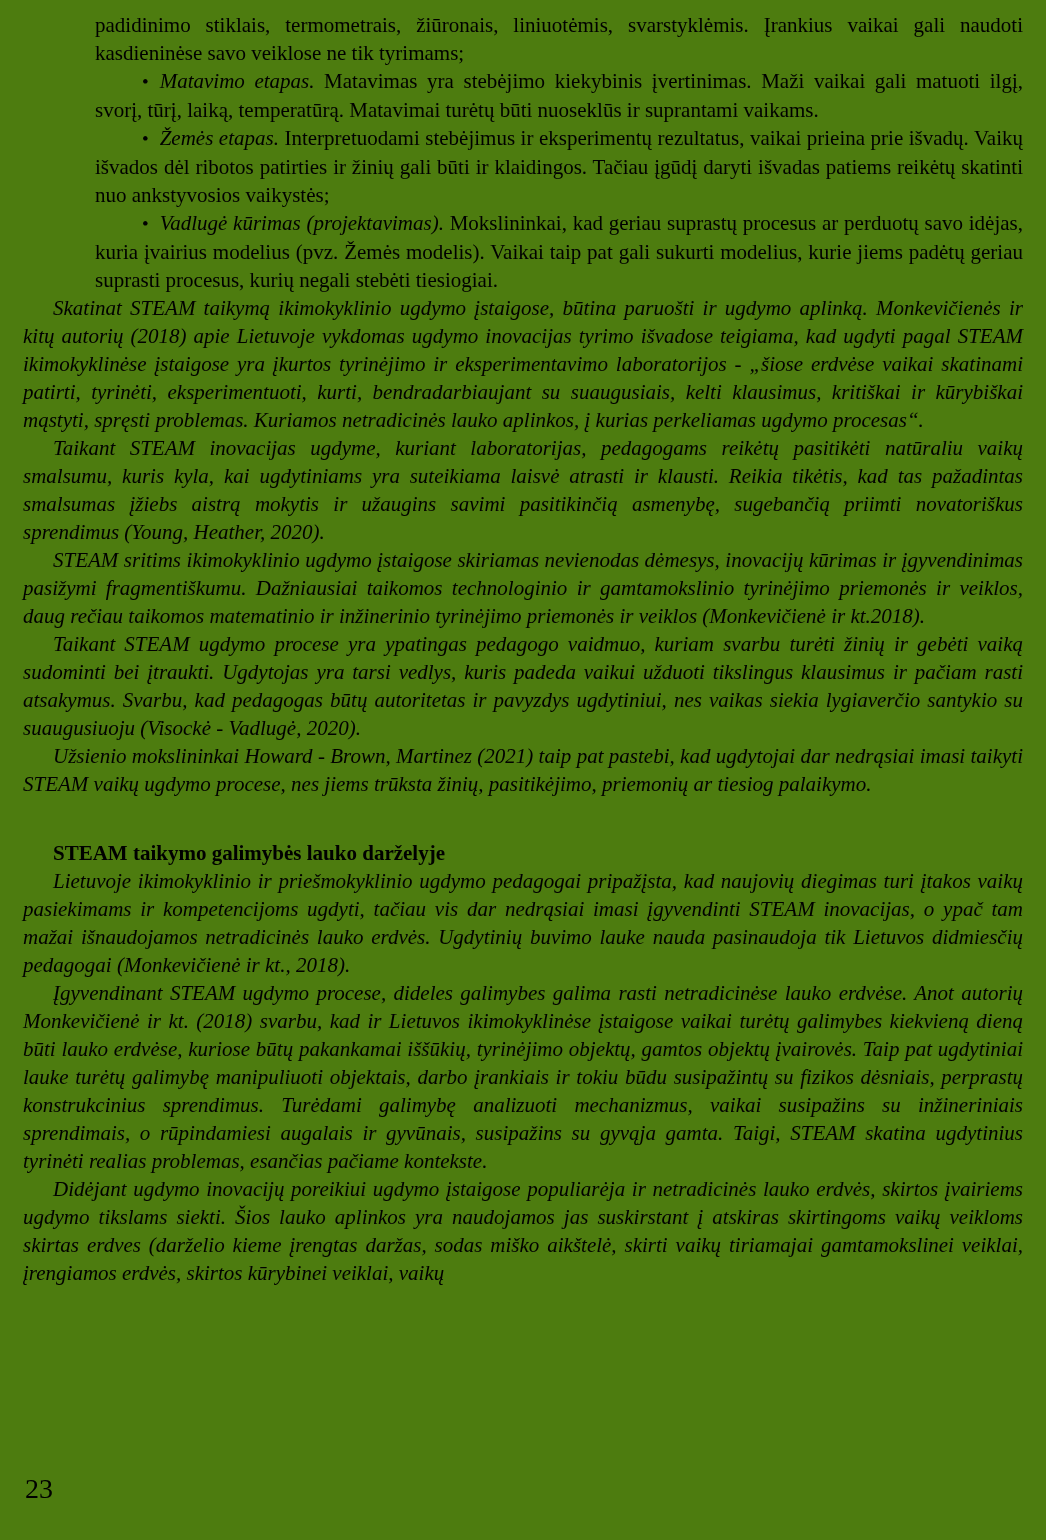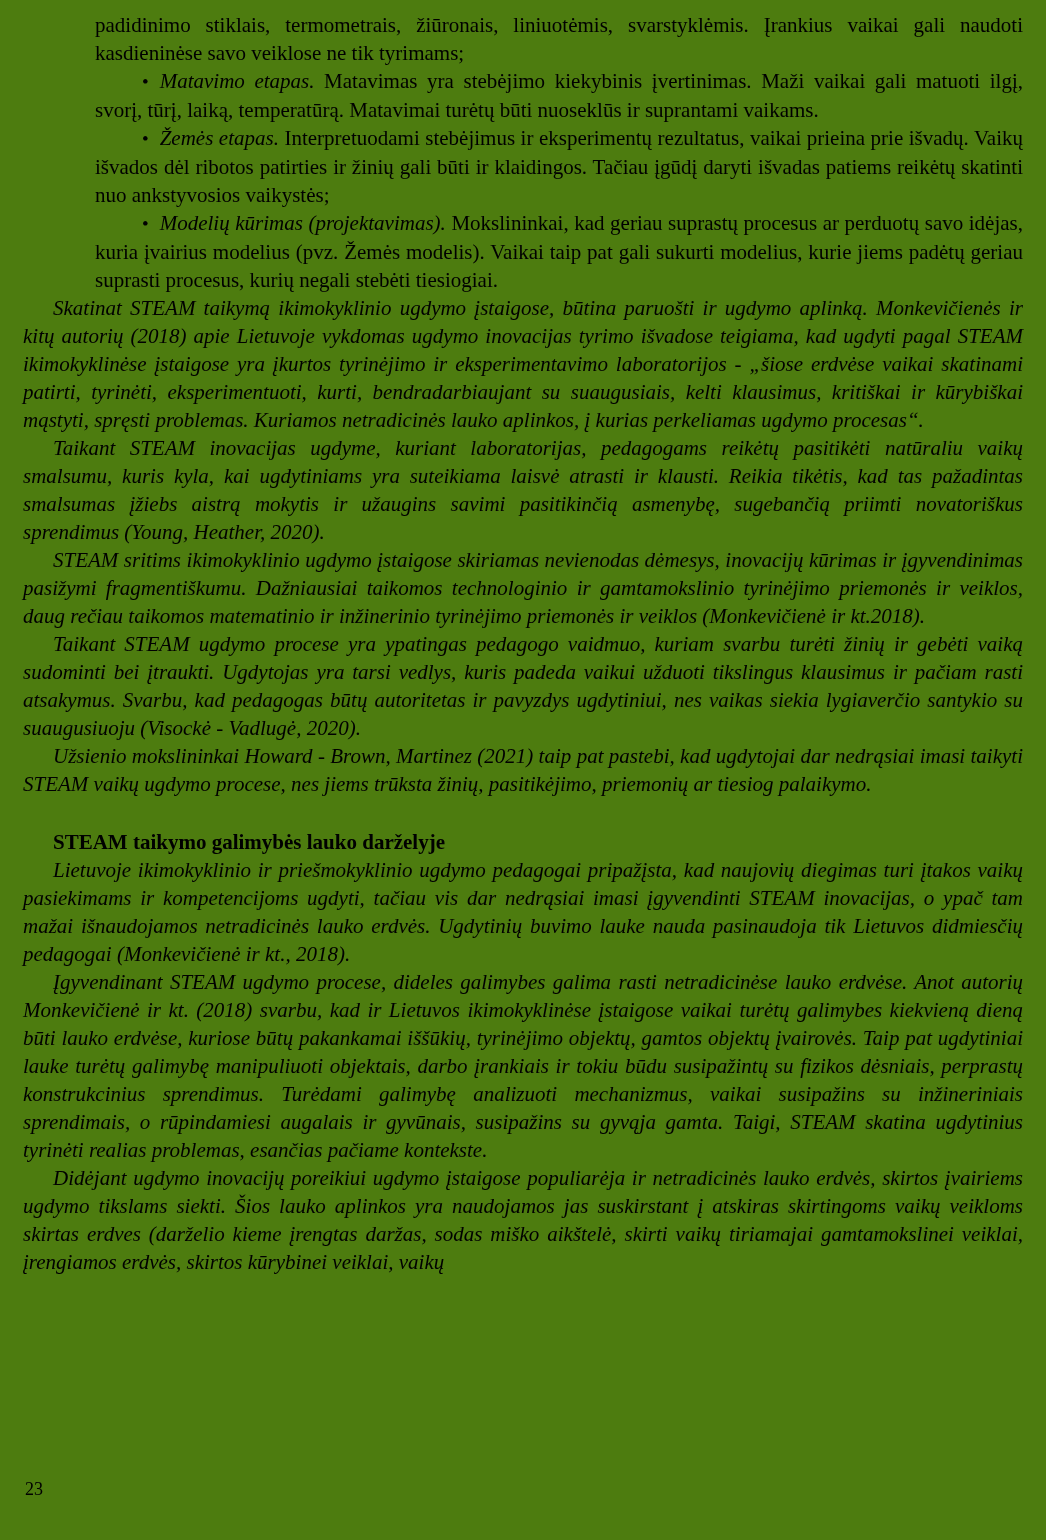--- a/index.html
+++ b/index.html
@@ -26,29 +26,29 @@
   .list-block { margin-left: 72px; }
   .list-block .intro { text-indent: 0; }
   .list-block .bullet-item { text-indent: 47px; }
   .bullet-marker { display: inline-block; text-indent: 0; padding-right: 11px; font-size: 19px; }
   .bullet-term { font-style: italic; }
   .para { text-indent: 30px; font-style: italic; }
   .section-heading {
     font-size: 21px;
     line-height: 28px;
     font-weight: bold;
-    margin: 30px 0 0 0;
+    margin: 41px 0 0 0;
     text-indent: 30px;
     text-align: left;
   }
   .page-number {
     position: absolute;
     left: 25px;
     top: 1475px;
-    font-size: 18px;
+    font-size: 28px;
     line-height: 28px;
   }
 </style>
 </head>
 <body>
 
 <div class="page">
   <div class="content">
 
     <div class="list-block">
@@ -57,21 +57,21 @@
       <p class="bullet-item">
         <span class="bullet-marker">•</span><span class="bullet-term">Matavimo etapas.</span><span> Matavimas yra stebėjimo kiekybinis įvertinimas. Maži vaikai gali matuoti ilgį, svorį, tūrį, laiką, temperatūrą. Matavimai turėtų būti nuoseklūs ir suprantami vaikams.</span>
       </p>
 
       <p class="bullet-item">
         <span class="bullet-marker">•</span><span class="bullet-term">Žemės etapas.</span><span> Interpretuodami stebėjimus ir eksperimentų rezultatus, vaikai prieina prie išvadų. Vaikų išvados dėl ribotos patirties ir žinių gali būti ir klaidingos. Tačiau įgūdį daryti išvadas patiems reikėtų skatinti nuo ankstyvosios vaikystės;</span>
       </p>
 
 
       <p class="bullet-item">
-        <span class="bullet-marker">•</span><span class="bullet-term">Modelių kūrimas (projektavimas).</span><span> Mokslininkai, kad geriau suprastų procesus ar perduotų savo idėjas, kuria įvairius modelius (pvz. Žemės modelis). Vaikai taip pat gali sukurti modelius, kurie jiems padėtų geriau suprasti procesus, kurių negali stebėti tiesiogiai.</span>
+        <span class="bullet-marker">•</span><span class="bullet-term">Vadlugė kūrimas (projektavimas).</span><span> Mokslininkai, kad geriau suprastų procesus ar perduotų savo idėjas, kuria įvairius modelius (pvz. Žemės modelis). Vaikai taip pat gali sukurti modelius, kurie jiems padėtų geriau suprasti procesus, kurių negali stebėti tiesiogiai.</span>
       </p>
     </div>
 
     <p class="para">Skatinat STEAM taikymą ikimokyklinio ugdymo įstaigose, būtina paruošti ir ugdymo aplinką. Monkevičienės ir kitų autorių (2018) apie Lietuvoje vykdomas ugdymo inovacijas tyrimo išvadose teigiama, kad ugdyti pagal STEAM ikimokyklinėse įstaigose yra įkurtos tyrinėjimo ir eksperimentavimo laboratorijos - „šiose erdvėse vaikai skatinami patirti, tyrinėti, eksperimentuoti, kurti, bendradarbiaujant su suaugusiais, kelti klausimus, kritiškai ir kūrybiškai mąstyti, spręsti problemas. Kuriamos netradicinės lauko aplinkos, į kurias perkeliamas ugdymo procesas“.</p>
     <p class="para">Taikant STEAM inovacijas ugdyme, kuriant laboratorijas, pedagogams reikėtų pasitikėti natūraliu vaikų smalsumu, kuris kyla, kai ugdytiniams yra suteikiama laisvė atrasti ir klausti. Reikia tikėtis, kad tas pažadintas smalsumas įžiebs aistrą mokytis ir užaugins savimi pasitikinčią asmenybę, sugebančią priimti novatoriškus sprendimus (Young, Heather, 2020).</p>
     <p class="para">STEAM sritims ikimokyklinio ugdymo įstaigose skiriamas nevienodas dėmesys, inovacijų kūrimas ir įgyvendinimas pasižymi fragmentiškumu. Dažniausiai taikomos technologinio ir gamtamokslinio tyrinėjimo priemonės ir veiklos, daug rečiau taikomos matematinio ir inžinerinio tyrinėjimo priemonės ir veiklos (Monkevičienė ir kt.2018).</p>
     <p class="para">Taikant STEAM ugdymo procese yra ypatingas pedagogo vaidmuo, kuriam svarbu turėti žinių ir gebėti vaiką sudominti bei įtraukti. Ugdytojas yra tarsi vedlys, kuris padeda vaikui užduoti tikslingus klausimus ir pačiam rasti atsakymus. Svarbu, kad pedagogas būtų autoritetas ir pavyzdys ugdytiniui, nes vaikas siekia lygiaverčio santykio su suaugusiuoju (Visockė - Vadlugė, 2020).</p>
     <p class="para">Užsienio mokslininkai Howard - Brown, Martinez (2021) taip pat pastebi, kad ugdytojai dar nedrąsiai imasi taikyti STEAM vaikų ugdymo procese, nes jiems trūksta žinių, pasitikėjimo, priemonių ar tiesiog palaikymo.</p>
 
     <h2 class="section-heading">STEAM taikymo galimybės lauko darželyje</h2>

